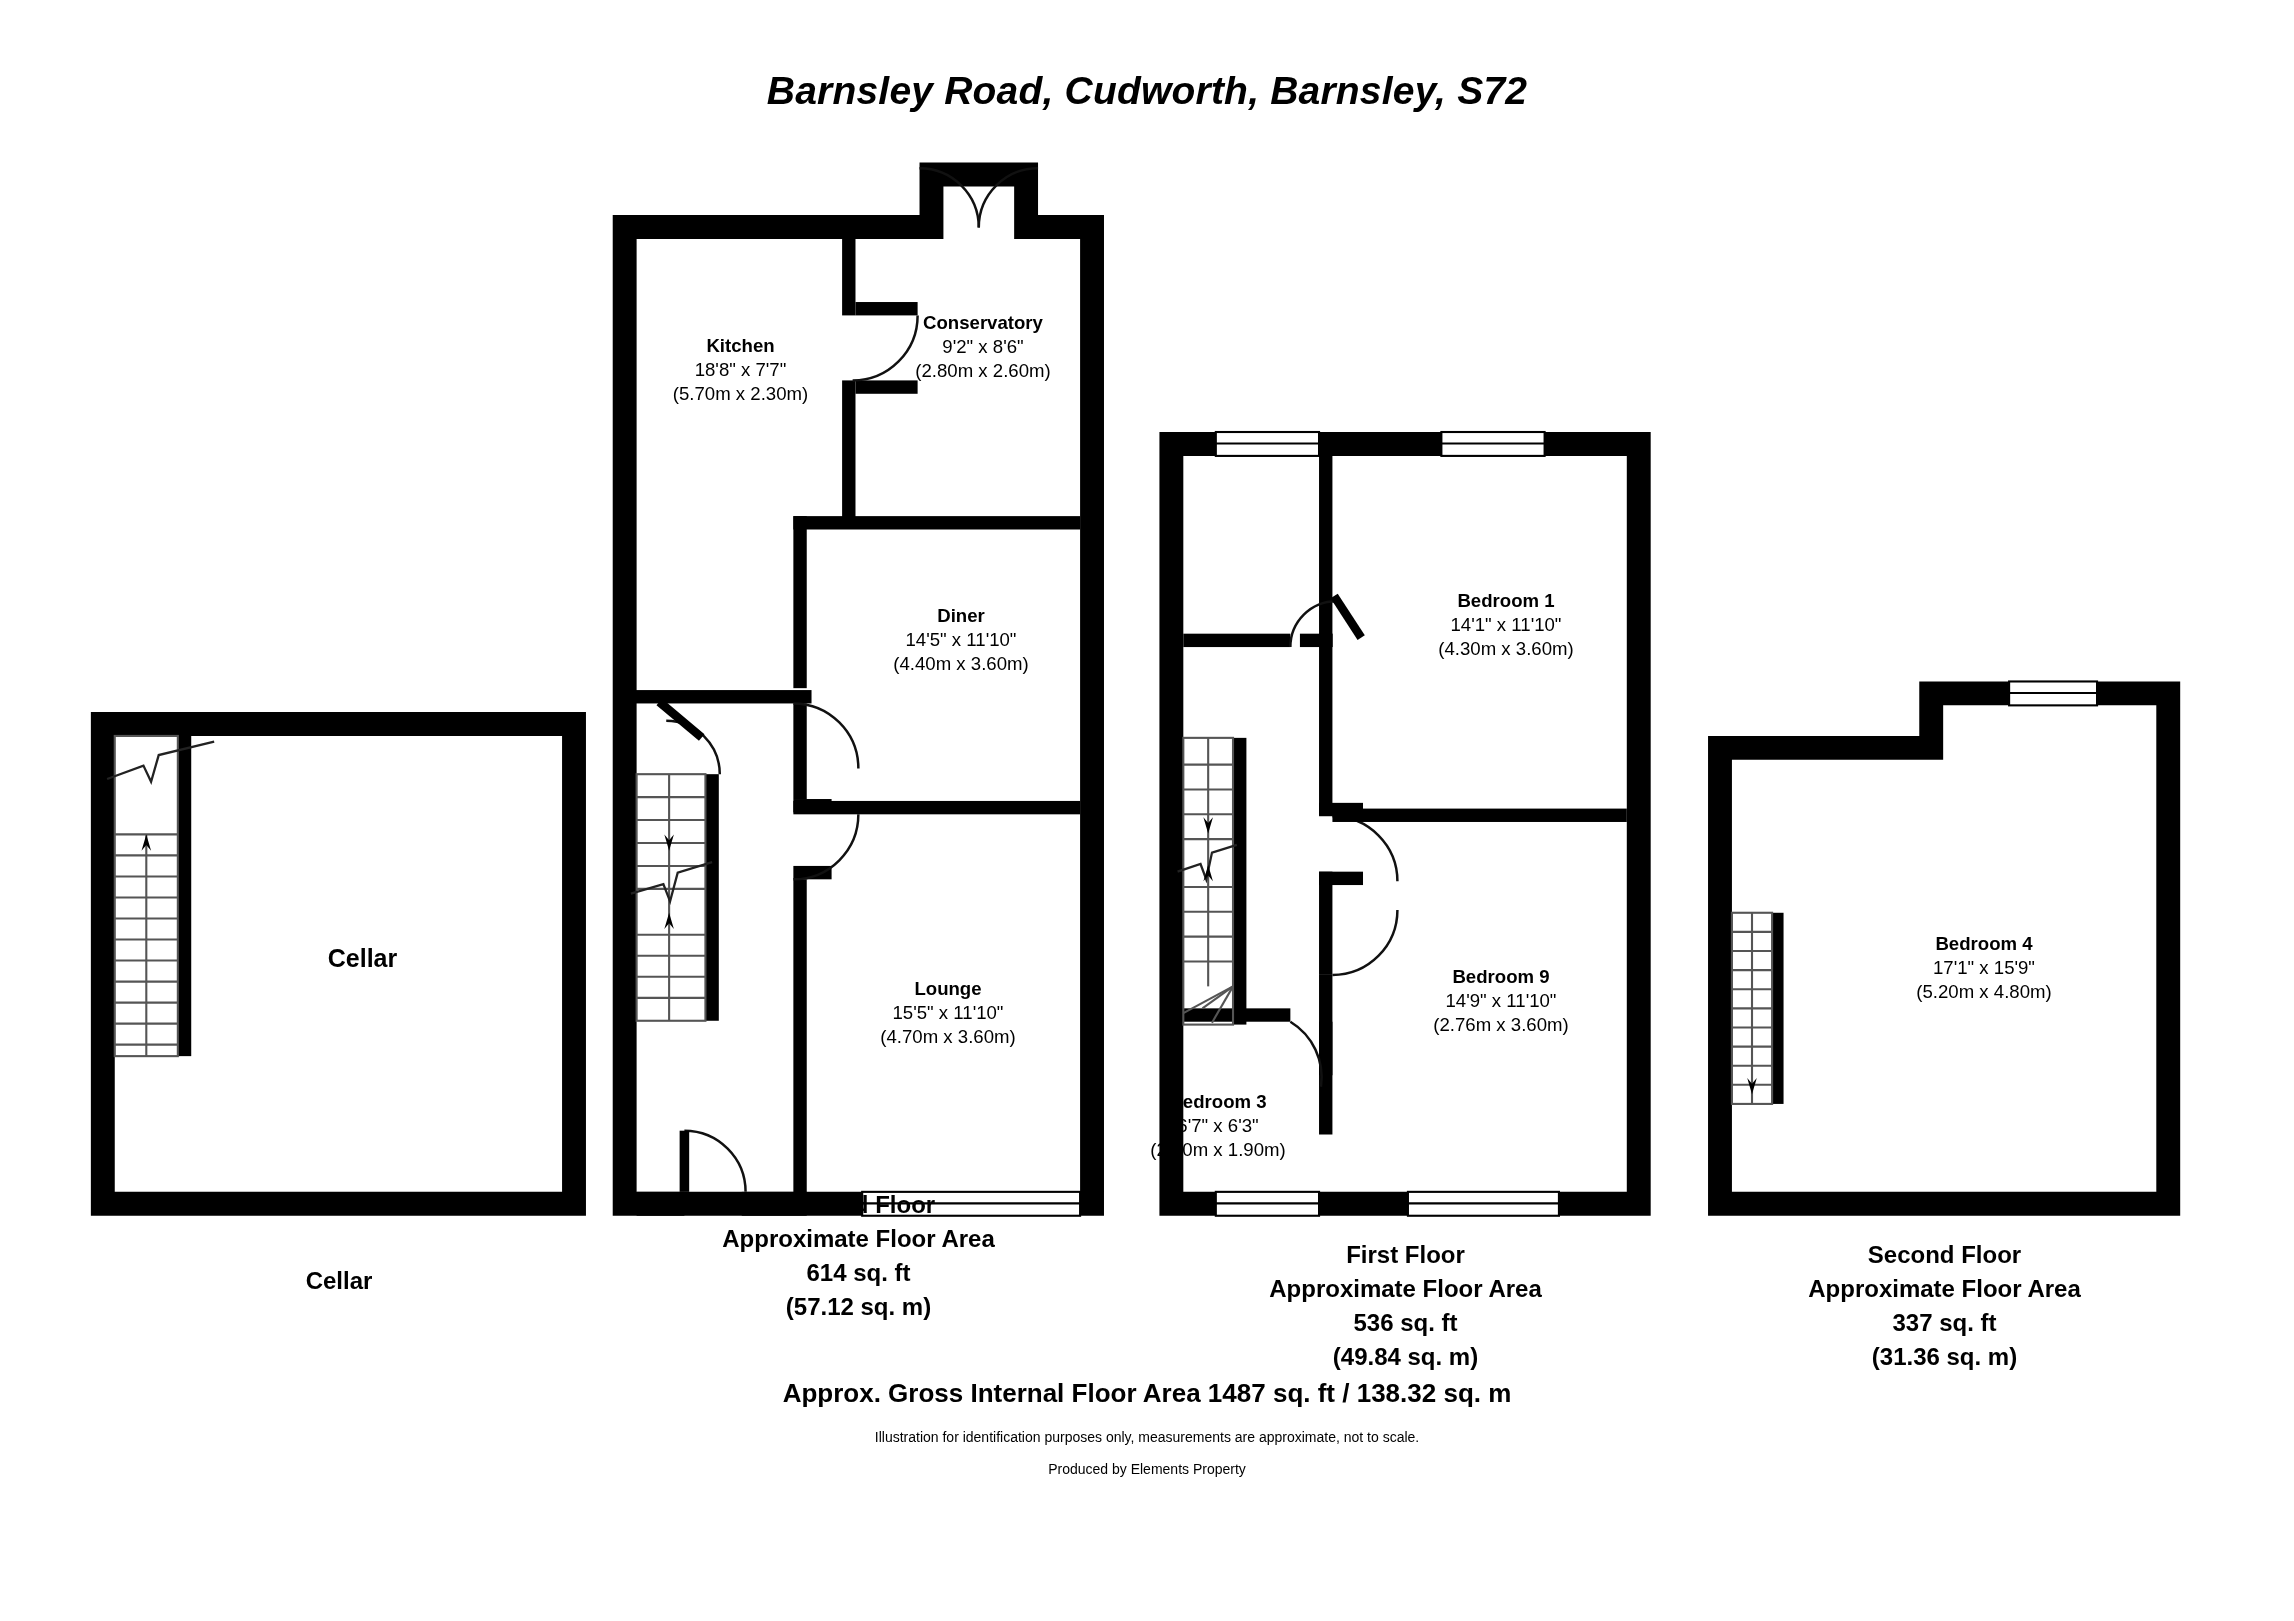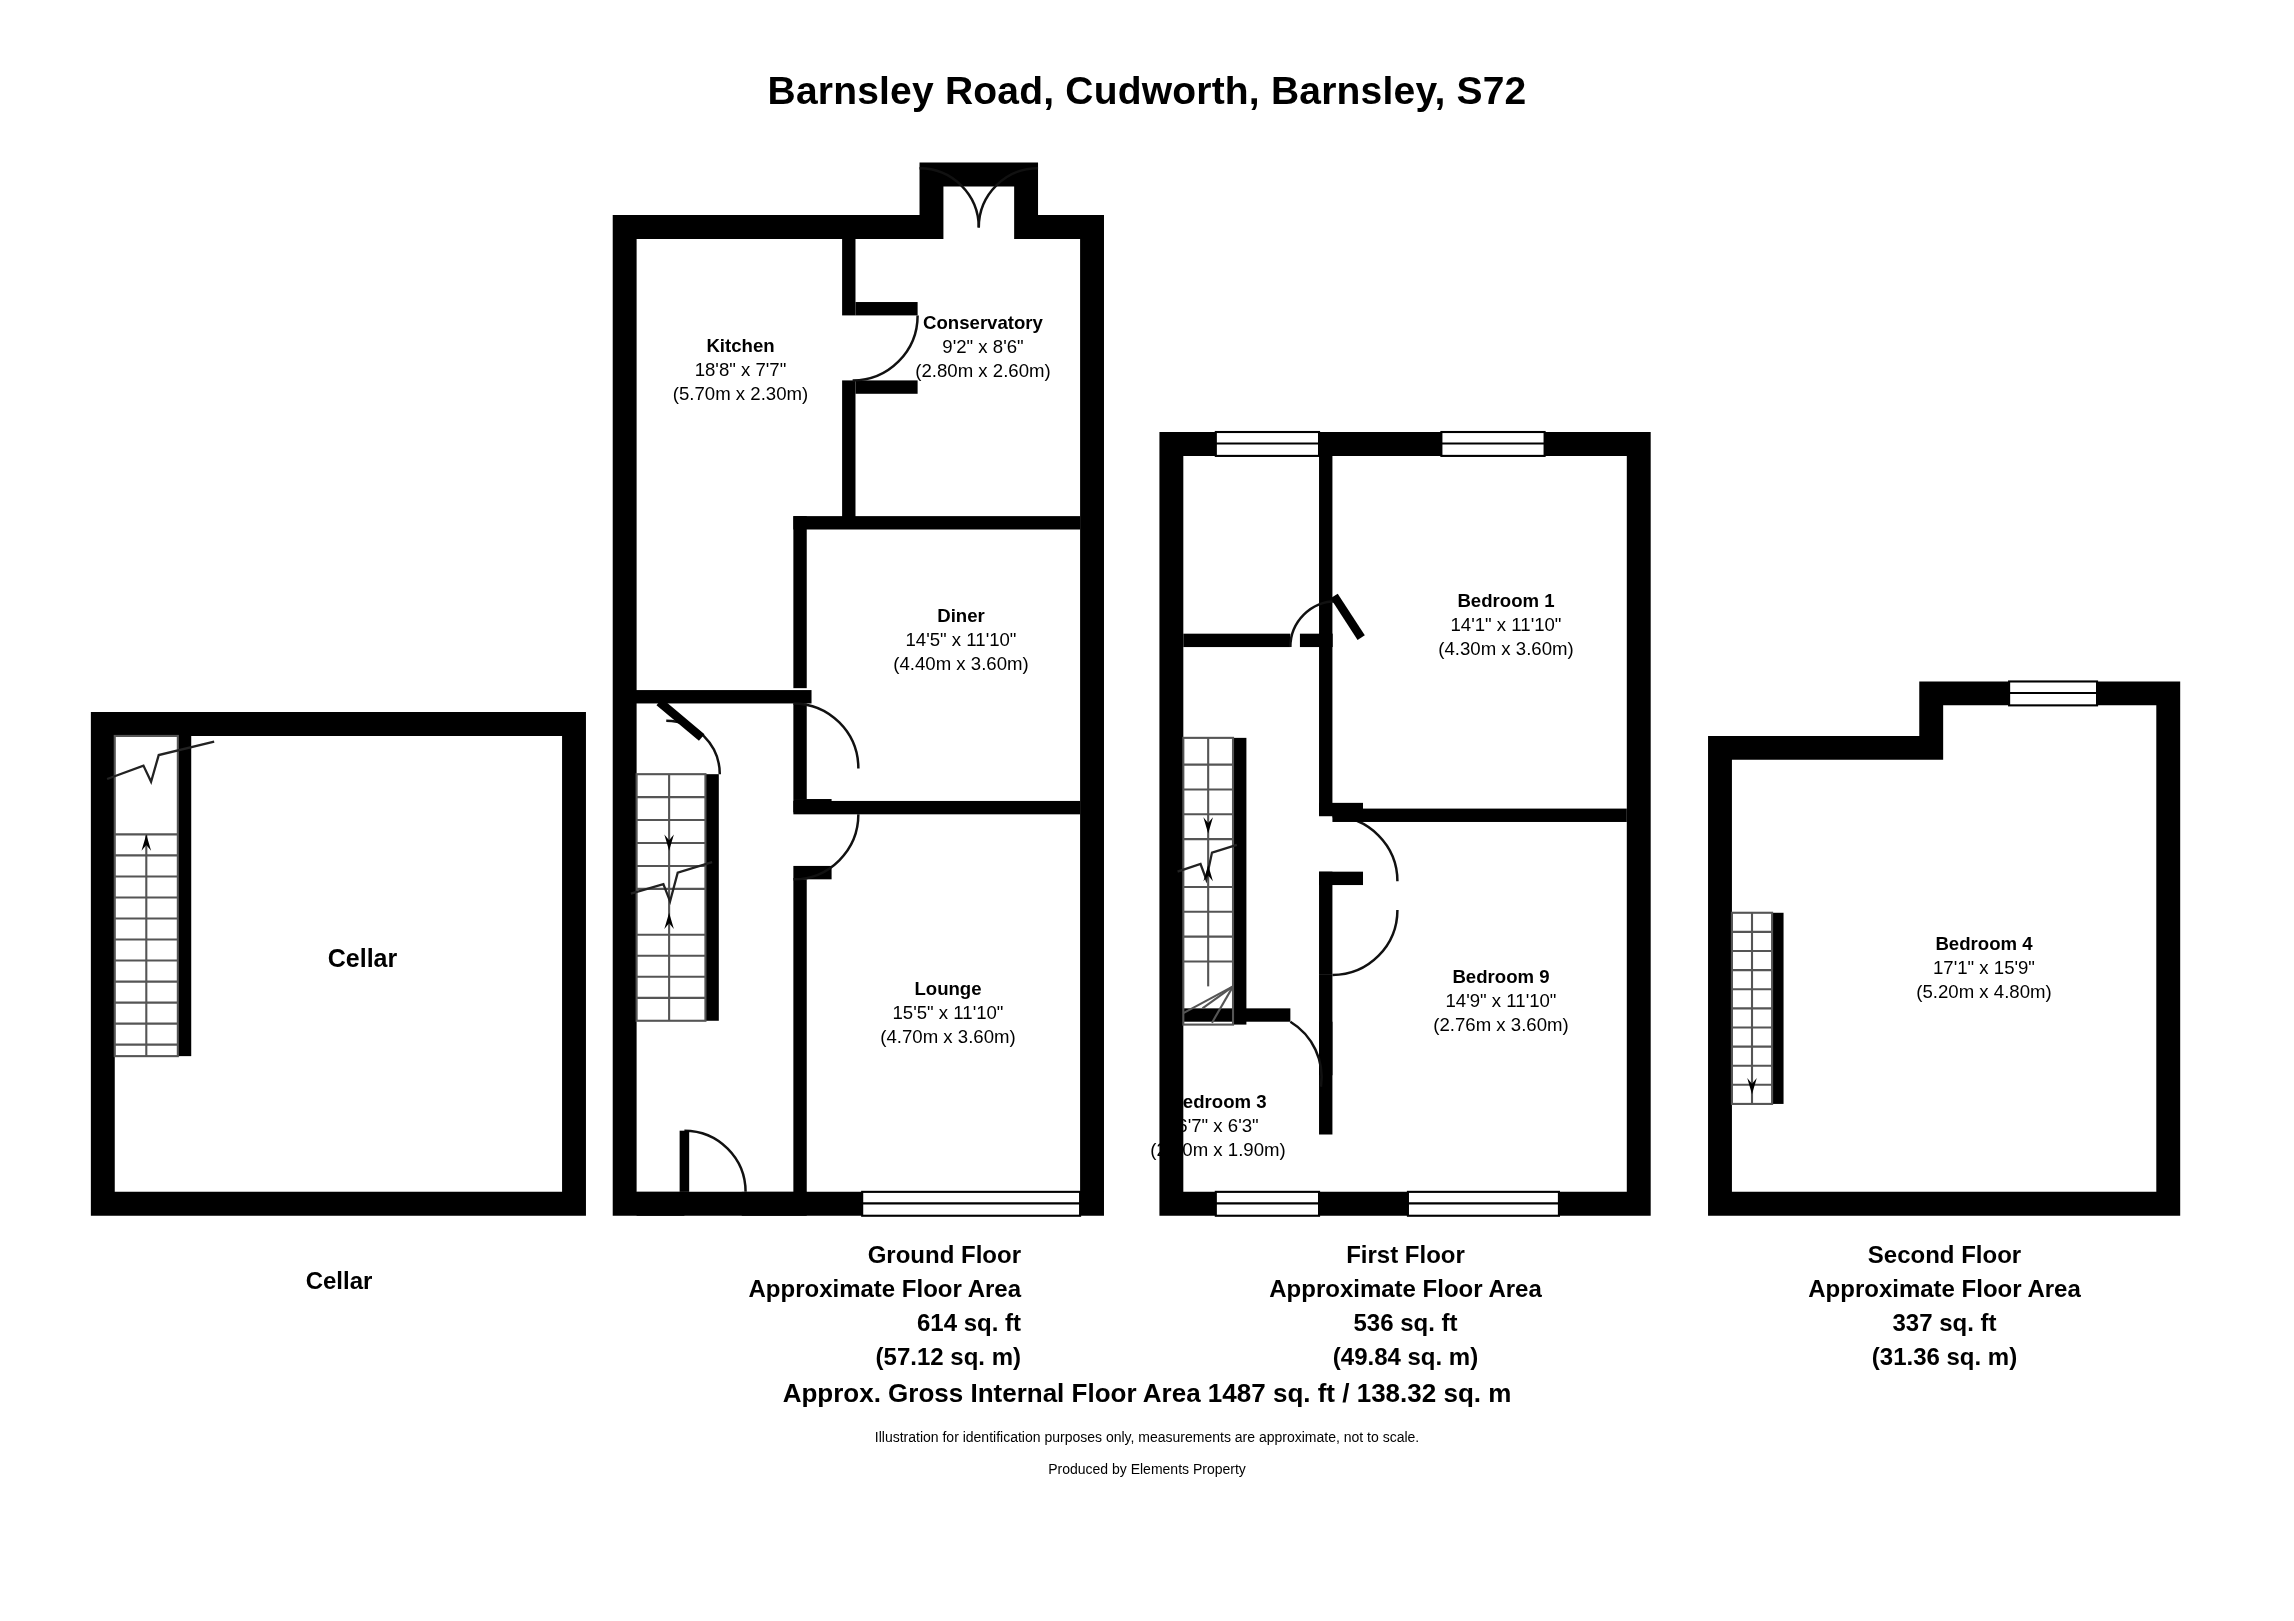--- a/index.html
+++ b/index.html
@@ -24,20 +24,21 @@
   }
   .plan-title {
     position: absolute;
     left: 0;
     top: 69px;
     width: 2294px;
     text-align: center;
     font-size: 39px;
     font-weight: bold;
     letter-spacing: 0.2px;
+    font-style: italic;
   }
   svg.plan-svg {
     position: absolute;
     left: 0;
     top: 0;
     width: 2294px;
     height: 1621px;
   }
   .wall { fill: #000000; }
   .glass { fill: #ffffff; stroke: #000000; stroke-width: 2.2; }
@@ -348,21 +349,21 @@
   <div class="room-label" style="left:1874px; top:932px; width:220px;">
     <div class="room-name">Bedroom 4</div>
     <div class="room-dim">17'1" x 15'9"</div>
     <div class="room-dim">(5.20m x 4.80m)</div>
   </div>
 
   <div class="cellar-caption" style="left:205px; top:1267px; width:268px;">
     <div>Cellar</div>
   </div>
 
-  <div class="floor-caption" style="left:696px; top:1238px; width:325px;text-align:right;">
+  <div class="floor-caption" style="left:696px; top:1188px; width:325px;">
     <div>Ground Floor</div>
     <div>Approximate Floor Area</div>
     <div>614 sq. ft</div>
     <div>(57.12 sq. m)</div>
   </div>
 
   <div class="floor-caption" style="left:1243px; top:1238px; width:325px;">
     <div>First Floor</div>
     <div>Approximate Floor Area</div>
     <div>536 sq. ft</div>

